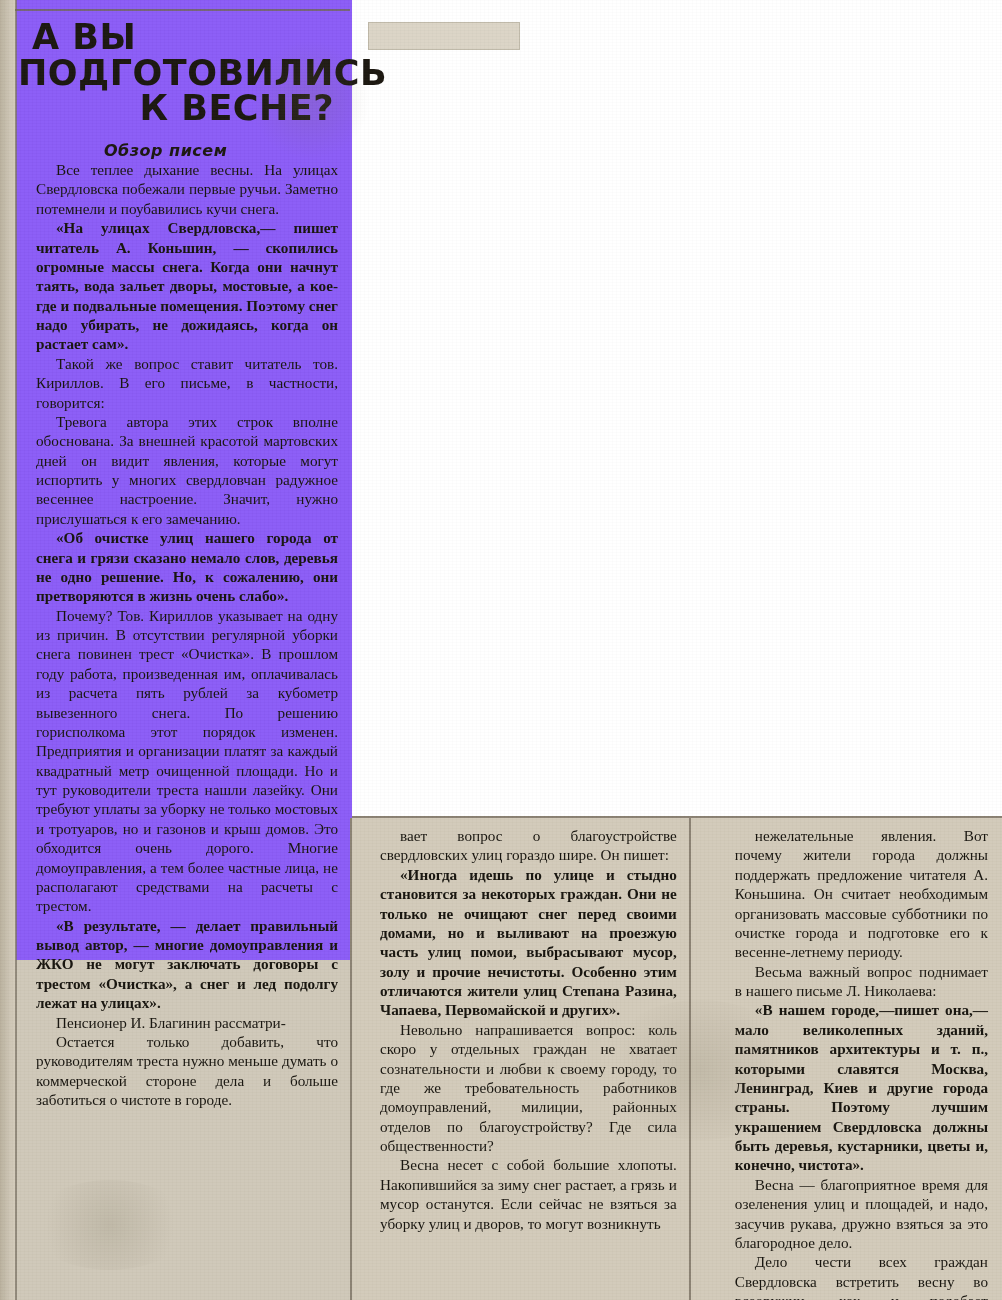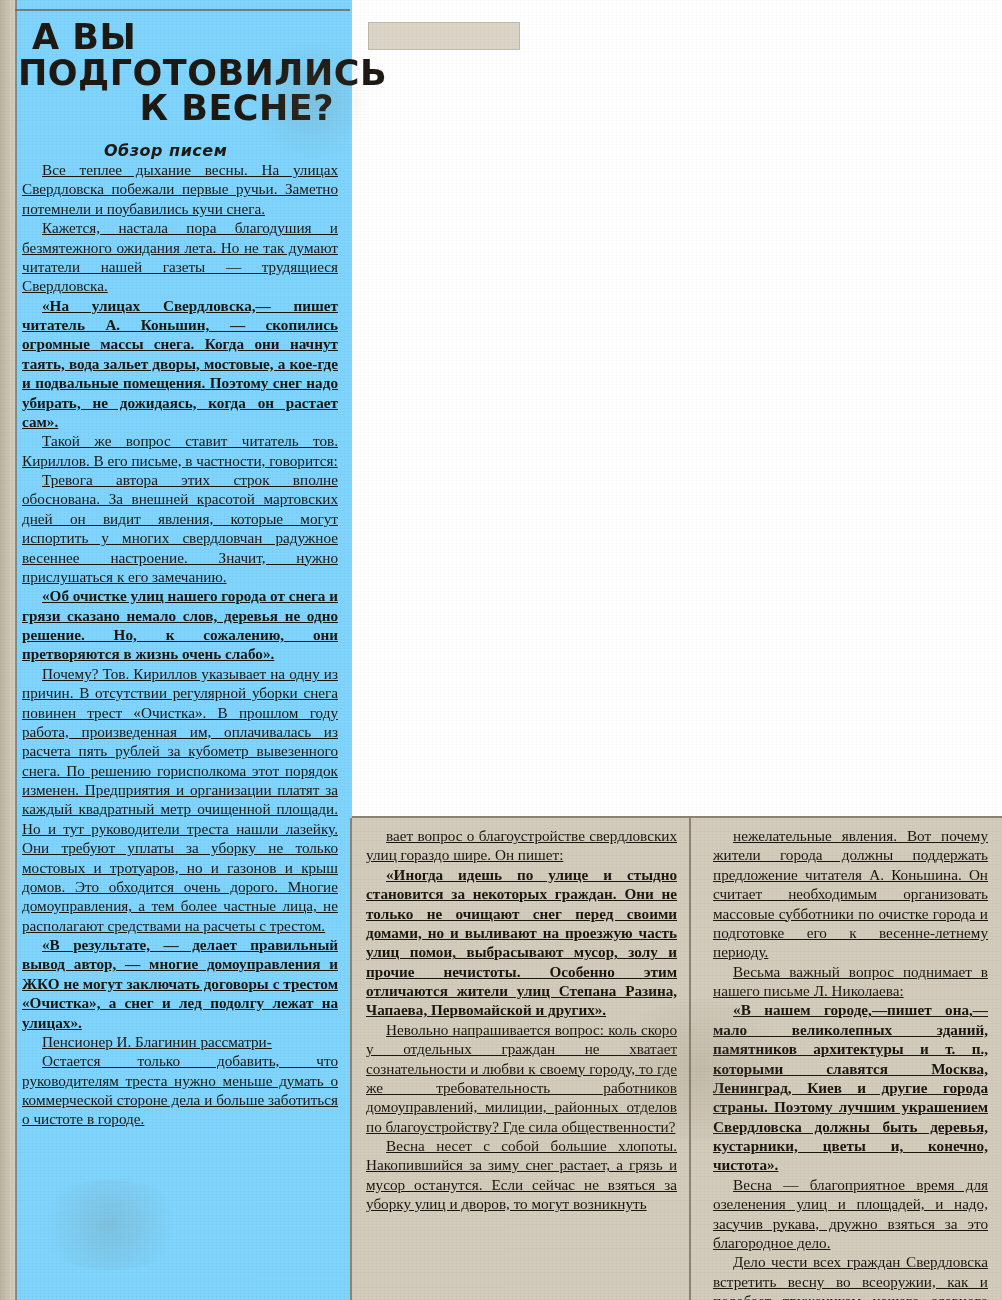--- a/index.html
+++ b/index.html
@@ -27,22 +27,22 @@
     z-index: 5;
     opacity: .55;
   }
 
   
   .col-left {
     position: absolute;
     left: 0;
     top: 0;
     width: 352px;
-    height: 1300px;
-    background: #7dd3fc;
+    height: 960px;
+    background: #8b5cf6;
     box-sizing: border-box;
     padding: 6px 14px 0 18px;
   }
   .left-edge {
     position: absolute;
     left: 0; top: 0;
     width: 16px; height: 1300px;
     background: linear-gradient(90deg, #b9b09d 0%, #cdc5b4 60%, #d4ccbb 100%);
   }
   .left-rule {
@@ -82,29 +82,28 @@
     font-family: "DejaVu Sans", sans-serif;
     font-style: italic;
     font-weight: bold;
     font-size: 16px;
     color: #1b1710;
     letter-spacing: .5px;
   }
 
   
   .body-col p {
-    margin: 0 0 0 4px;
+    margin: 0 0 0 18px;
     text-align: justify;
     text-indent: 20px;
     font-size: 15.2px;
     line-height: 1.275;
     color: #17140e;
     font-family: "Liberation Serif", serif;
     hyphens: auto;
-    text-decoration: underline;
   }
   .body-col p.bold {
     font-weight: bold;
   }
   .body-col p + p { margin-top: 0; }
 
   
   .lower-cols {
     position: absolute;
     left: 352px;
@@ -116,21 +115,21 @@
     display: flex;
   }
   .col-mid {
     width: 354px;
     box-sizing: border-box;
     padding: 8px 12px 6px 10px;
   }
   .col-right {
     width: 328px;
     box-sizing: border-box;
-    padding: 8px 14px 0 18px;
+    padding: 8px 14px 0 26px;
     border-left: 2px solid #8a8172;
   }
   .blank-right {
     position: absolute;
     left: 352px; top: 0;
     width: 650px; height: 818px;
     background: #ffffff;
   }
   .stub-box {
     position: absolute;
@@ -182,21 +181,20 @@
     <h1 class="headline">
       <span class="l1">А ВЫ</span>
       <span class="l2">ПОДГОТОВИЛИСЬ</span>
       <span class="l3">К ВЕСНЕ?</span>
     </h1>
 
     <div class="subhead">Обзор писем</div>
 
     <div class="body-col" id="col-left-body">
         <p>Все теплее дыхание весны. На улицах Свердловска побежали первые ручьи. Заметно потемнели и поубавились кучи снега.</p>
-        <p>Кажется, настала пора благодушия и безмятежного ожидания лета. Но не так думают читатели нашей газеты — трудящиеся Свердловска.</p>
         <p class="bold">«На улицах Свердловска,— пишет читатель А. Коньшин, — скопились огромные массы снега. Когда они начнут таять, вода зальет дворы, мостовые, а кое-где и подвальные помещения. Поэтому снег надо убирать, не дожидаясь, когда он растает сам».</p>
         <p>Такой же вопрос ставит читатель тов. Кириллов. В его письме, в частности, говорится:</p>
         <p>Тревога автора этих строк вполне обоснована. За внешней красотой мартовских дней он видит явления, которые могут испортить у многих свердловчан радужное весеннее настроение. Значит, нужно прислушаться к его замечанию.</p>
         <p class="bold">«Об очистке улиц нашего города от снега и грязи сказано немало слов, деревья не одно решение. Но, к сожалению, они претворяются в жизнь очень слабо».</p>
         <p>Почему? Тов. Кириллов указывает на одну из причин. В отсутствии регулярной уборки снега повинен трест «Очистка». В прошлом году работа, произведенная им, оплачивалась из расчета пять рублей за кубометр вывезенного снега. По решению горисполкома этот порядок изменен. Предприятия и организации платят за каждый квадратный метр очищенной площади. Но и тут руководители треста нашли лазейку. Они требуют уплаты за уборку не только мостовых и тротуаров, но и газонов и крыш домов. Это обходится очень дорого. Многие домоуправления, а тем более частные лица, не располагают средствами на расчеты с трестом.</p>
         <p class="bold">«В результате, — делает правильный вывод автор, — многие домоуправления и ЖКО не могут заключать договоры с трестом «Очистка», а снег и лед подолгу лежат на улицах».</p>
         <p>Пенсионер И. Благинин рассматри-</p>
         <p>Остается только добавить, что руководителям треста нужно меньше думать о коммерческой стороне дела и больше заботиться о чистоте в городе.</p>
       </div>
   </div>

